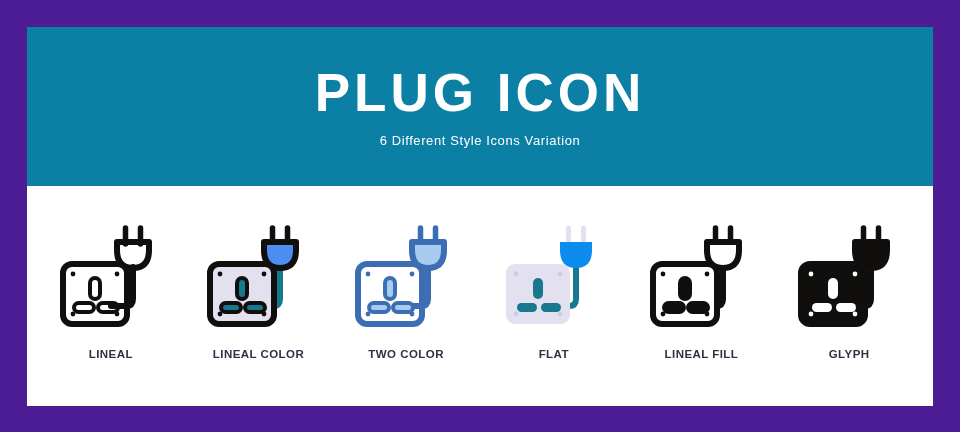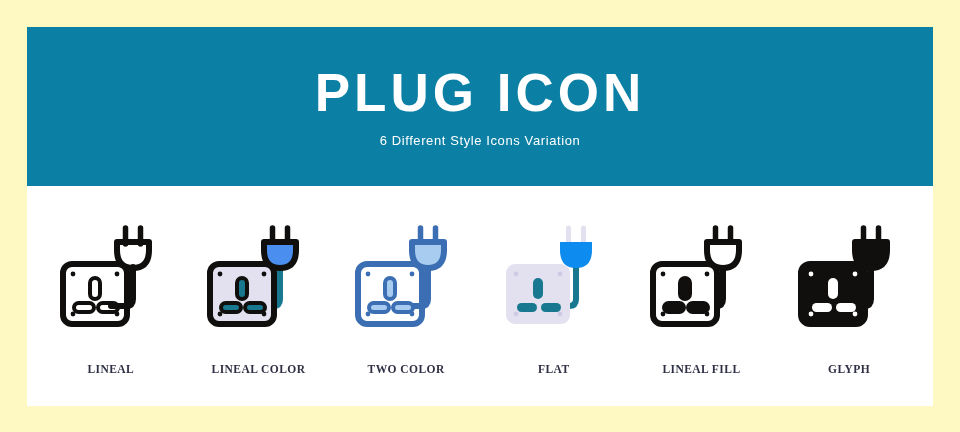--- a/index.html
+++ b/index.html
@@ -92,34 +92,34 @@
     align-items: center;
   }
 
   .icon-art {
     width: 112px;
     height: 112px;
     display: block;
   }
 
   .icon-label {
-    margin-top: 31px;
-    font-family: Liberation Serif, serif;
+    margin-top: 16px;
+    font-family: Liberation Sans, sans-serif;
     font-size: 11.5px;
     font-weight: bold;
     letter-spacing: 0.45px;
     color: #2f3044;
     text-align: center;
     white-space: nowrap;
   }
 </style>
 </head>
 <body>
 
-<div id="page" style="background: #fef9c3;">
+<div id="page" style="background: #4c1d95;">
 
   <div id="card" style="background: rgb(255, 255, 255);">
 
     <div id="header-band" style="background: rgb(11, 127, 164);">
       <h1 id="title" style="color: rgb(255, 255, 255);">PLUG ICON</h1>
       <p id="subtitle" style="color: rgb(255, 255, 255);">6 Different Style Icons Variation</p>
     </div>
 
     <div id="gallery">
 

